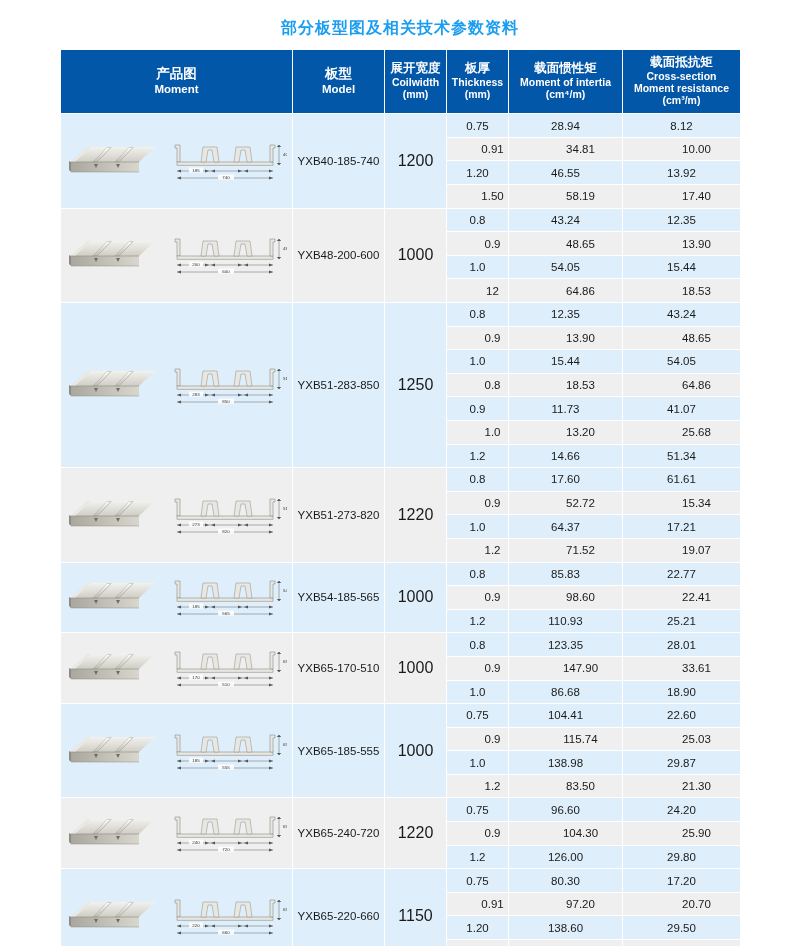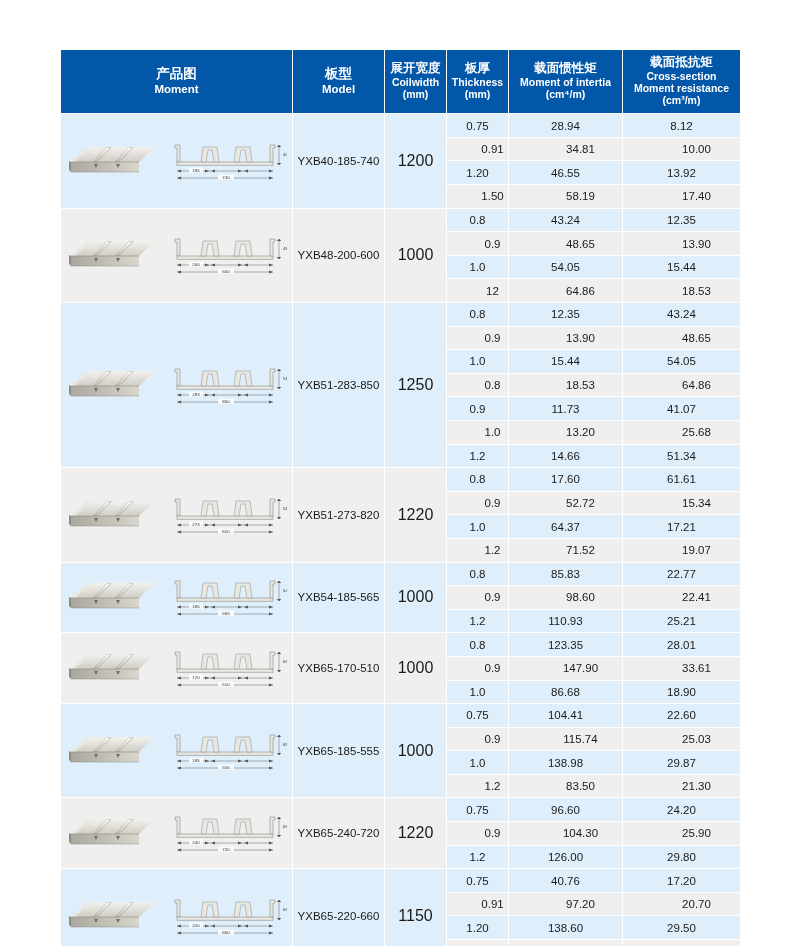--- a/index.html
+++ b/index.html
@@ -94,20 +94,21 @@
   .panel3d { flex: 0 0 92px; }
   
   .xsec { flex: 0 0 122px; }
   .panel3d svg, .xsec svg { display: block; }
 </style>
 </head>
 <body>
 
 <div id="page">
 
+  <div id="title">部分板型图及相关技术参数资料</div>
 
   <div id="table-wrap">
     <table class="spec">
       <colgroup>
         <col class="c-pic">
           <col class="c-model">
           <col class="c-width">
         <col class="c-thick">
           <col class="c-inert">
           <col class="c-resis">
@@ -1038,21 +1039,21 @@
     <text x="31" y="32" font-size="4.4" fill="#333" text-anchor="middle" font-family="Liberation Sans, sans-serif">220</text>
     <rect x="53" y="34.6" width="16" height="5" fill="#ffffff" opacity="0.85"></rect>
     <text x="61" y="39" font-size="4.4" fill="#333" text-anchor="middle" font-family="Liberation Sans, sans-serif">660</text>
   </svg>
                 </div>
               </div>
             </td>
             <td class="model grp-b" rowspan="4">YXB65-220-660</td>
             <td class="cw grp-b" rowspan="4">1150</td>
             <td class="num">0.75</td>
-            <td class="num">40.76</td>
+            <td class="num">80.30</td>
             <td class="num">17.20</td>
           </tr>
           <tr class="rg">
             <td class="num">0.91</td>
             <td class="num">97.20</td>
             <td class="num">20.70</td>
           </tr>
           <tr class="rb">
             <td class="num">1.20</td>
             <td class="num">138.60</td>

